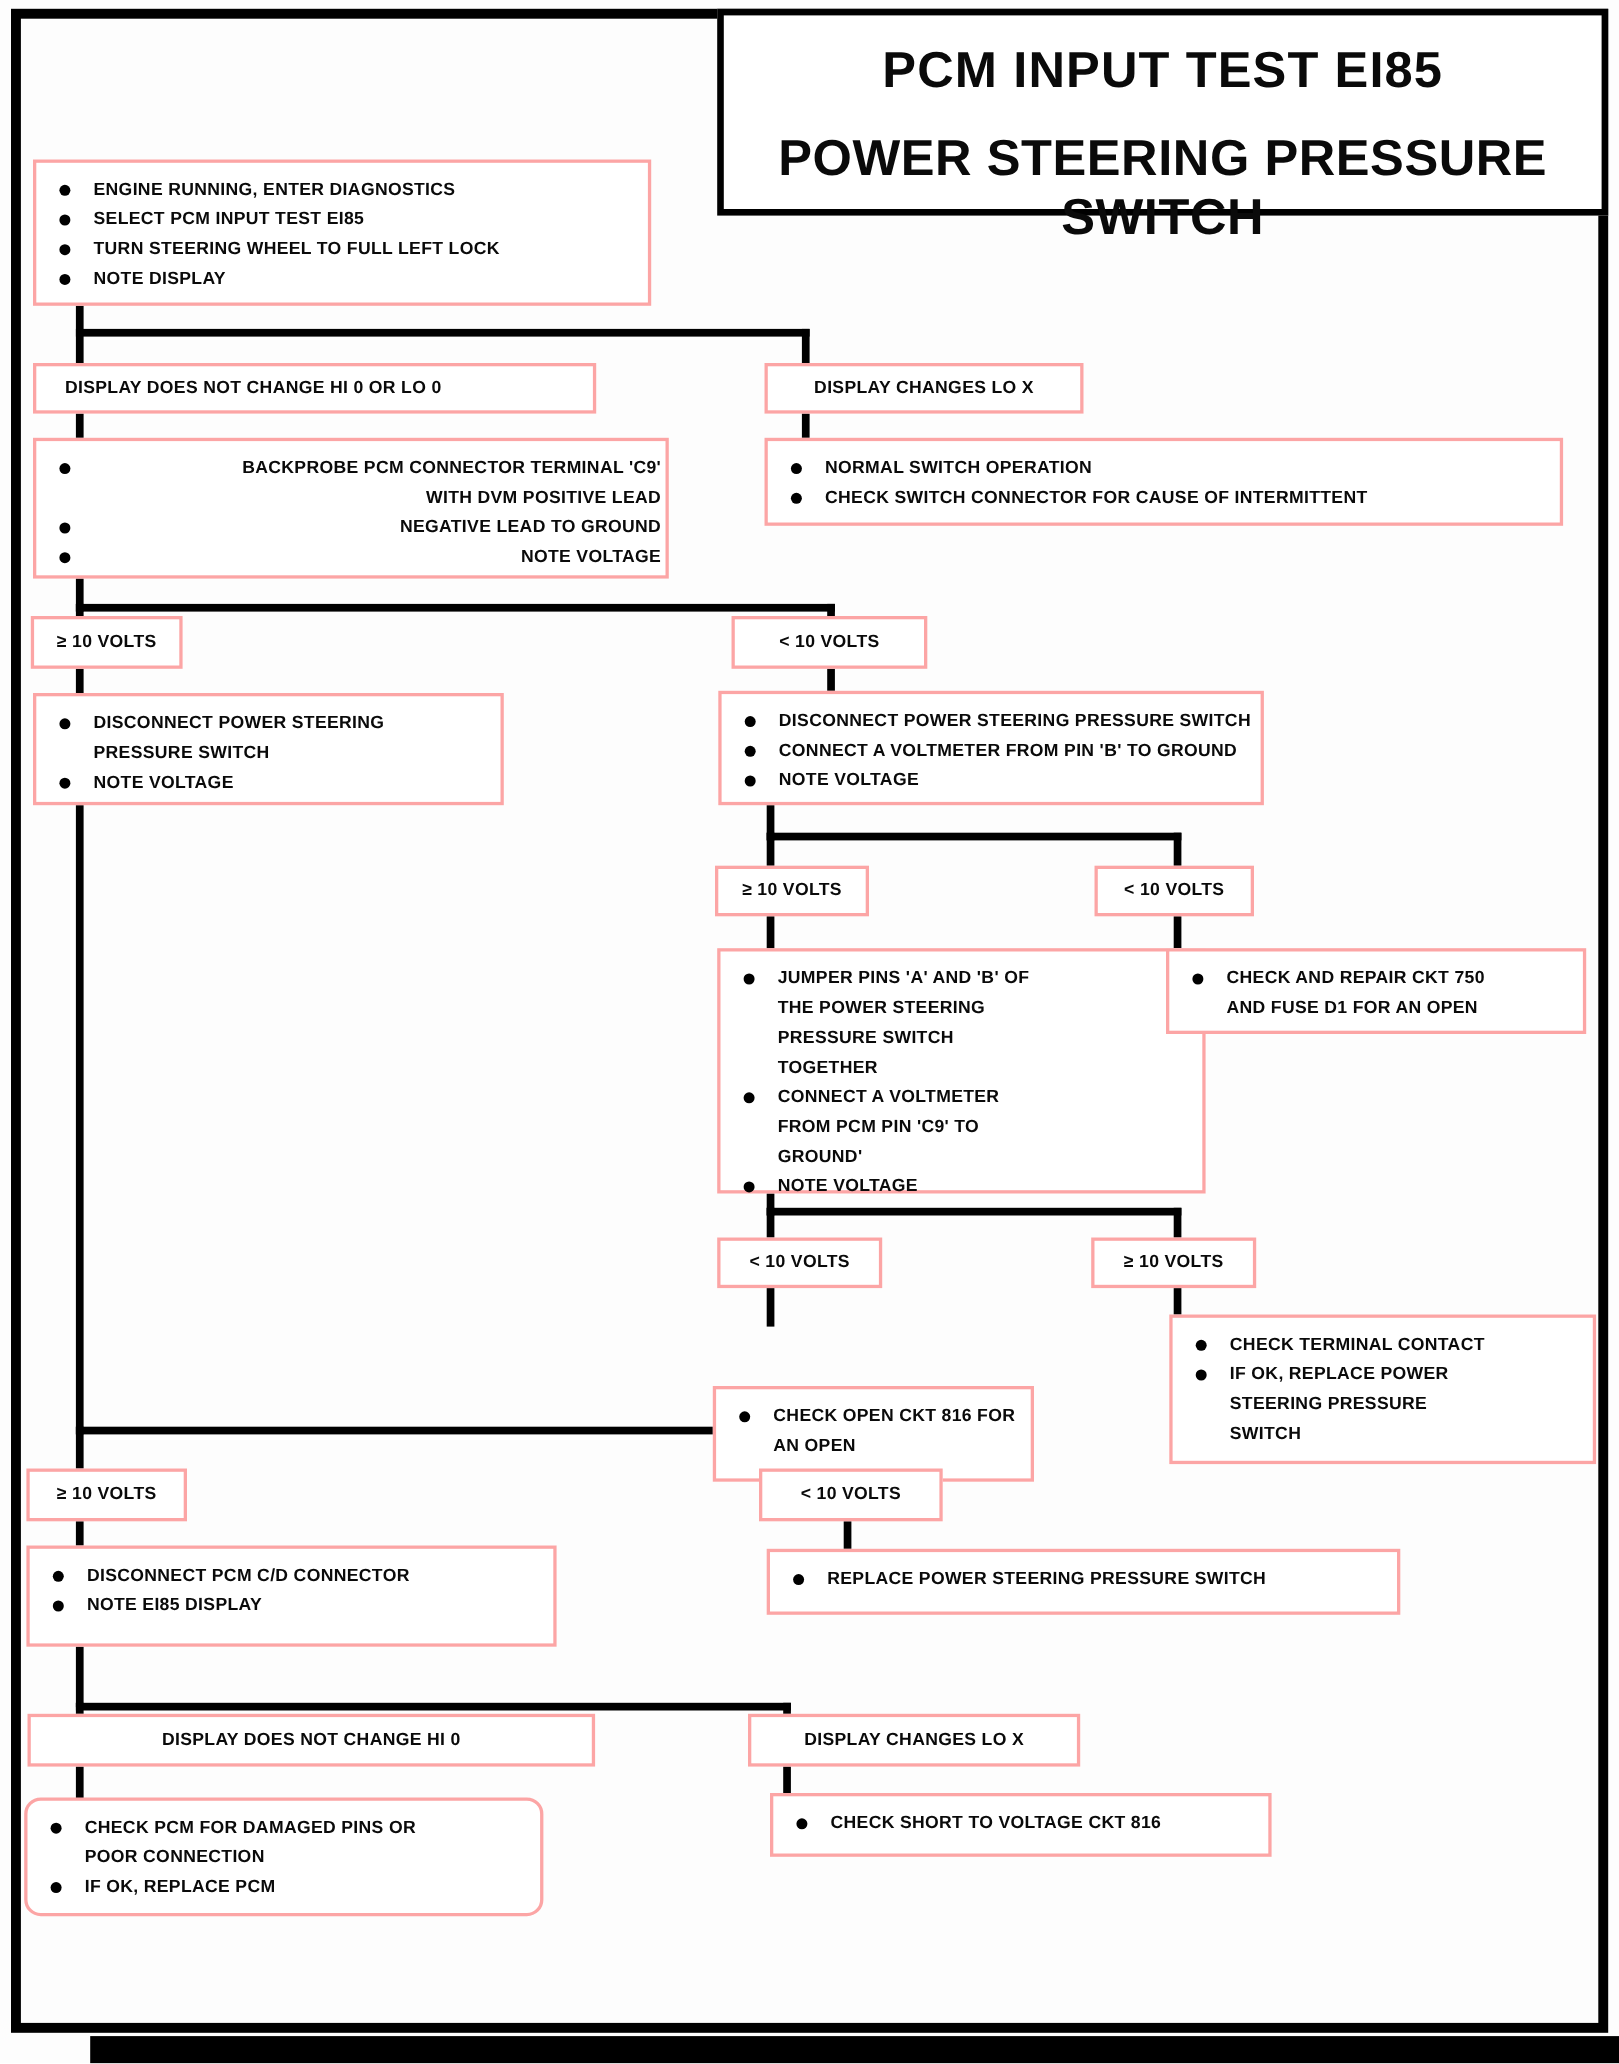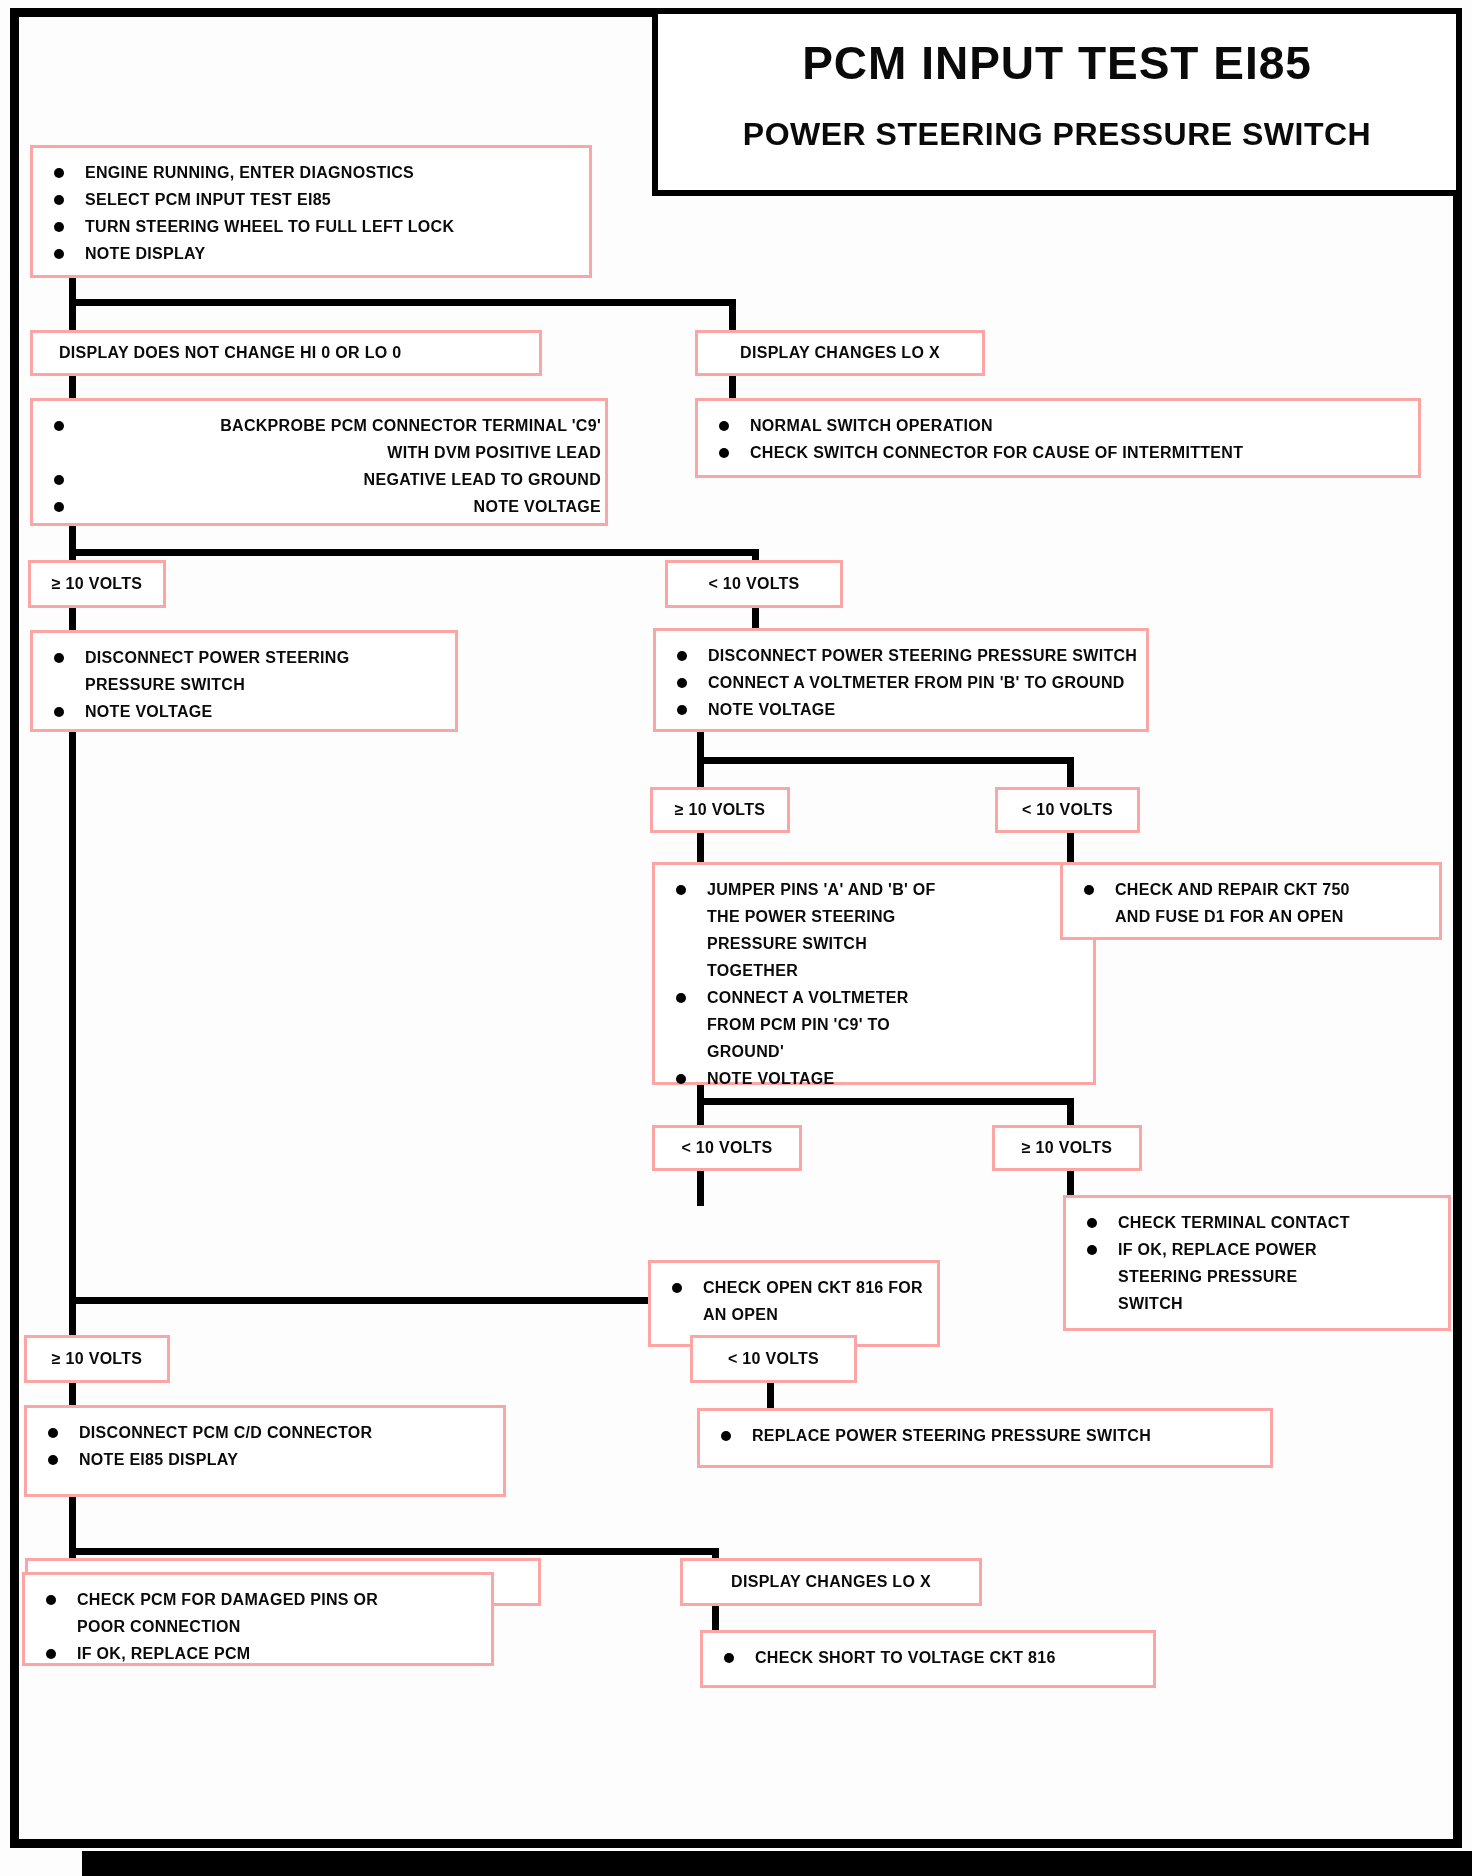--- a/index.html
+++ b/index.html
@@ -4,21 +4,21 @@
 <style>
   html,body{margin:0;padding:0;background:#fff;}
   #canvas{position:relative;width:1472px;height:1876px;background:#fdfdfd;overflow:hidden;
           font-family:"Liberation Sans", sans-serif;color:#0a0a0a;}
   .page-border{position:absolute;left:10px;top:8px;width:1452px;height:1840px;
                border:9px solid #000;box-sizing:border-box;z-index:1;}
   .scanbar{position:absolute;left:82px;top:1851px;width:1390px;height:25px;background:#000;z-index:1;}
   .titlebox{position:absolute;left:652px;top:8px;width:810px;height:188px;background:#fff;
             border:6px solid #000;box-sizing:border-box;z-index:4;text-align:center;}
   .t1{margin-top:22px;font-size:46px;font-weight:bold;letter-spacing:1px;}
-  .t2{margin-top:26px;font-size:32px;font-weight:bold;letter-spacing:0.5px;}
+  .t2{margin-top:26px;font-size:46px;font-weight:bold;letter-spacing:0.5px;}
   .box{position:absolute;background:#fff;border:3px solid #fca5a5;box-sizing:border-box;z-index:3;}
   .lbl{display:flex;align-items:center;justify-content:center;
        font-size:16px;font-weight:bold;letter-spacing:0.3px;}
   .lbl.left{justify-content:flex-start;padding-left:26px;}
   .blts{padding-top:11px;}
   .b{position:relative;padding-left:52px;padding-right:4px;font-size:16px;font-weight:bold;
      letter-spacing:0.3px;line-height:27px;}
   .dot{position:absolute;left:21px;top:9px;width:10px;height:10px;background:#000;border-radius:50%;}
   .bt{white-space:pre-line;}
   .vl{position:absolute;width:7px;background:#000;z-index:2;}
@@ -176,21 +176,21 @@
     <div class="b"><span class="dot"></span><span class="bt">REPLACE POWER STEERING PRESSURE SWITCH</span></div>
   </div>
 
   <div class="box lbl" style="left:25px;top:1558px;width:516px;height:48px;">
     <span>DISPLAY DOES NOT CHANGE HI 0</span>
   </div>
   <div class="box lbl" style="left:680px;top:1558px;width:302px;height:48px;">
     <span>DISPLAY CHANGES LO X</span>
   </div>
 
-  <div class="box blts" style="left:22px;top:1572px;width:472px;height:94px;">
+  <div class="box blts" style="left:22px;top:1634px;width:472px;height:108px;border-radius:15px;">
     <div class="b"><span class="dot"></span><span class="bt">CHECK PCM FOR DAMAGED PINS OR
 POOR CONNECTION</span></div>
     <div class="b"><span class="dot"></span><span class="bt">IF OK, REPLACE PCM</span></div>
   </div>
 
   <div class="box blts" style="left:700px;top:1630px;width:456px;height:58px;">
     <div class="b"><span class="dot"></span><span class="bt">CHECK SHORT TO VOLTAGE CKT 816</span></div>
   </div>
 
 </div>

